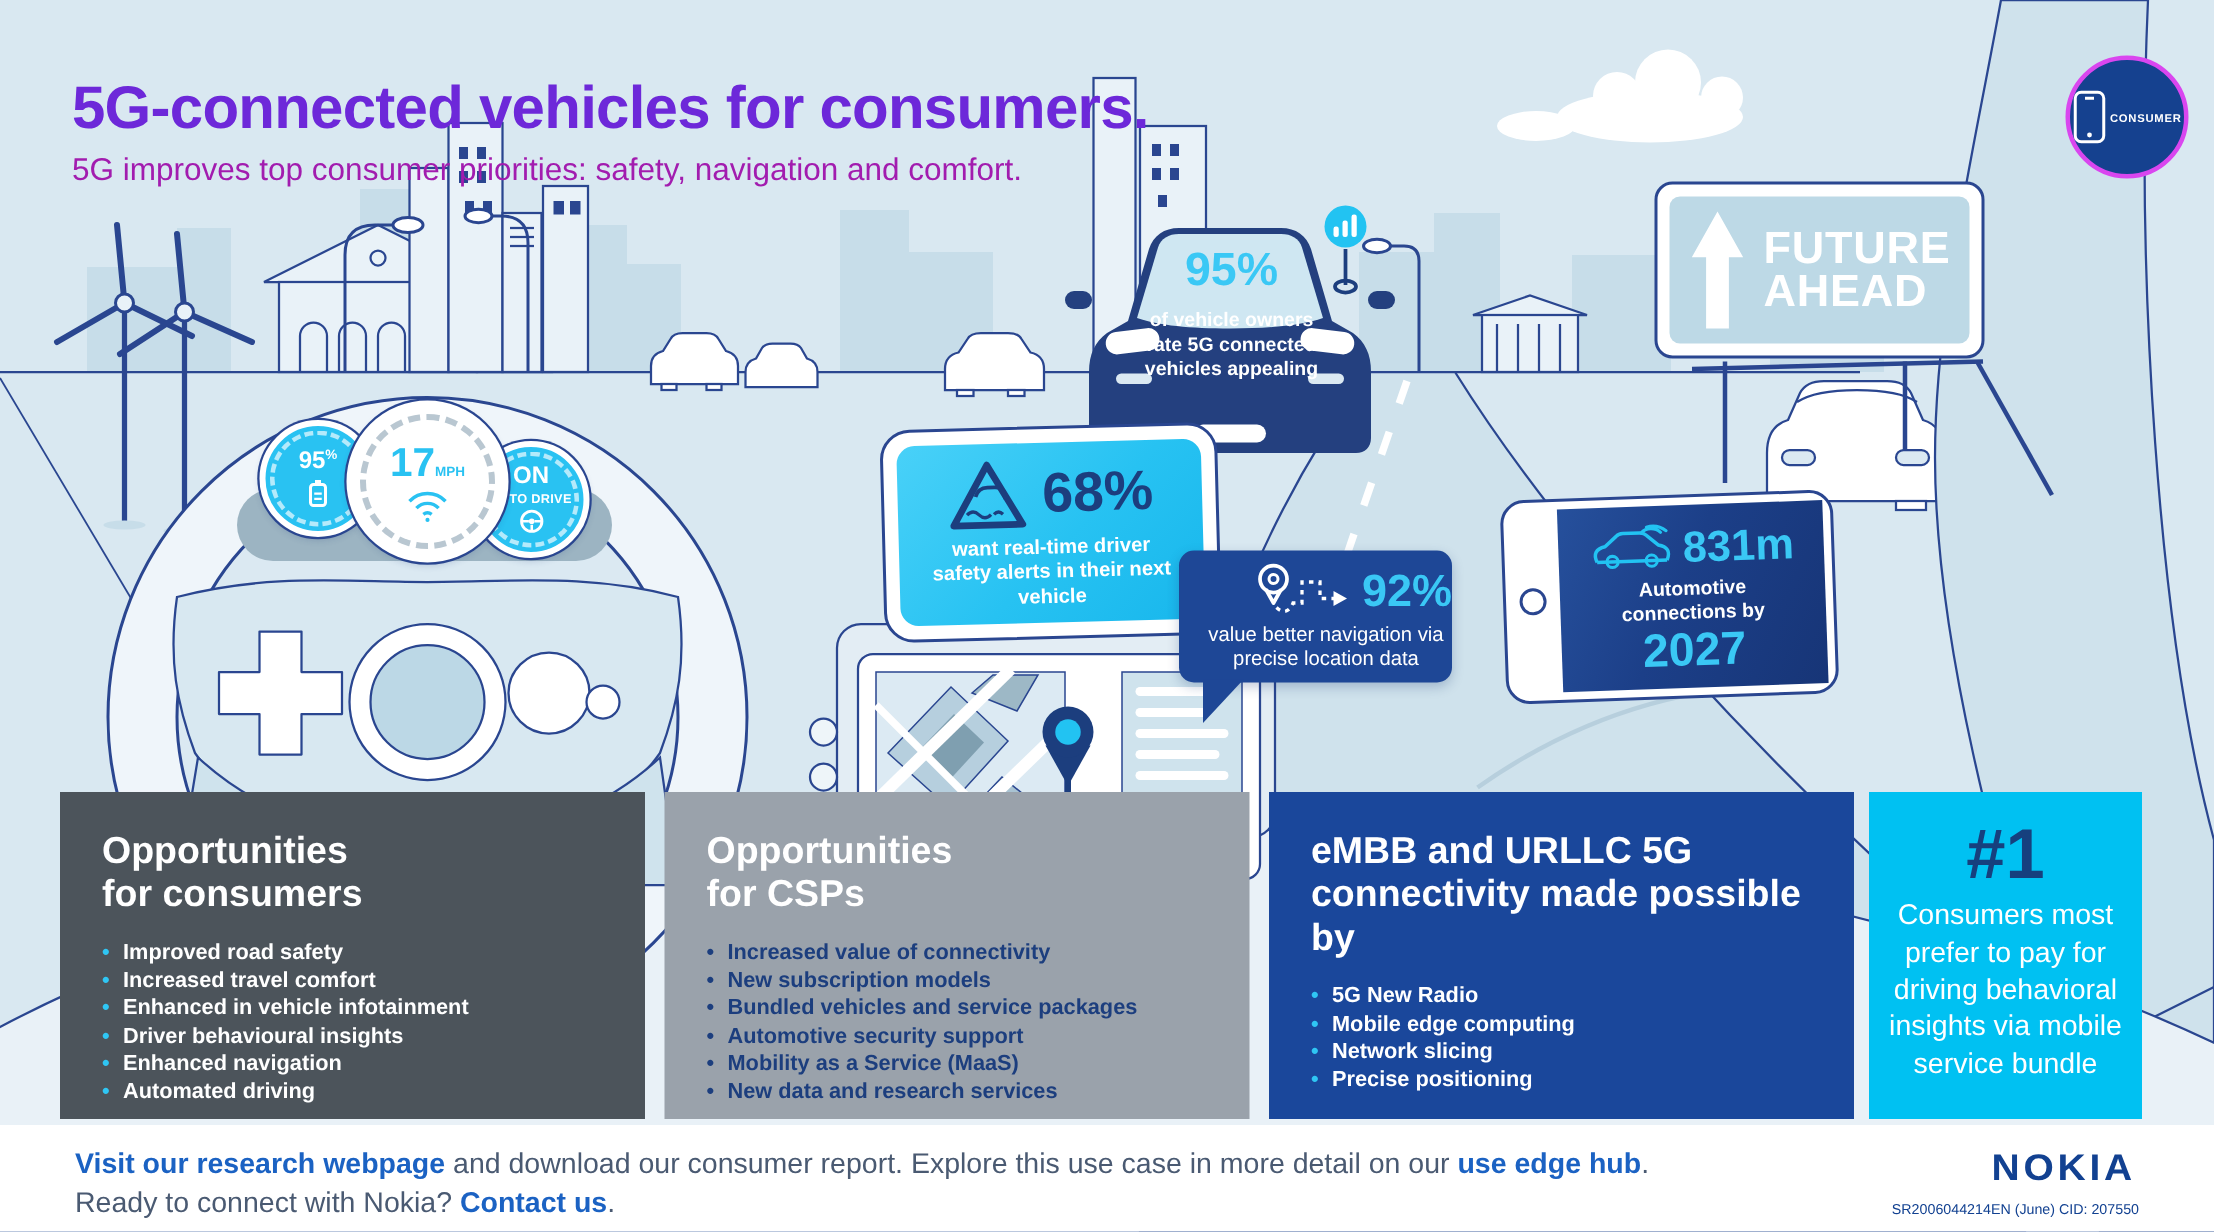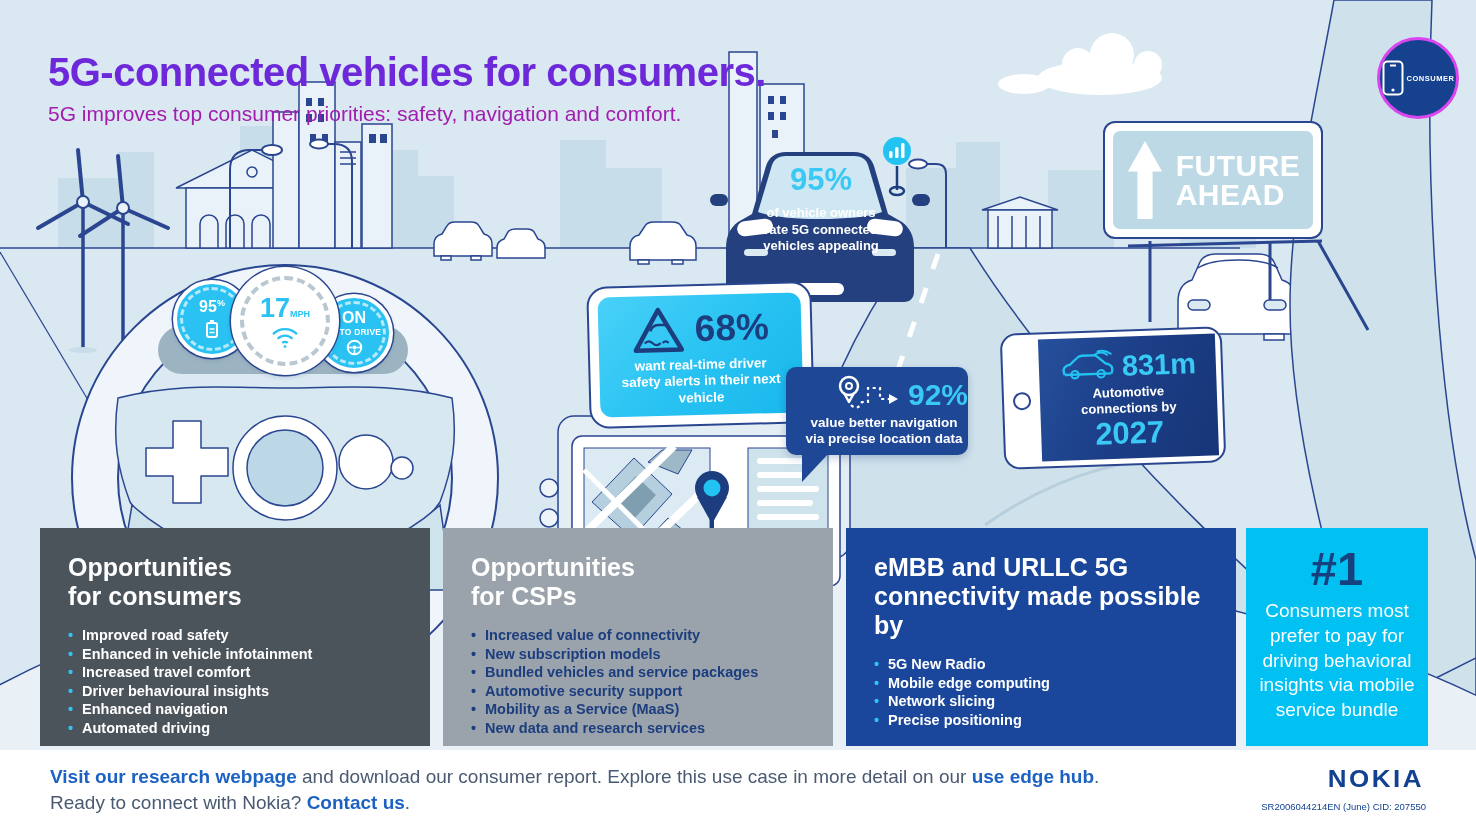--- a/index.html
+++ b/index.html
@@ -49,21 +49,21 @@
     line-height:1.22; font-weight:bold; color:#fff; }
 
   .bubble{ position:absolute; left:786px; top:367px; width:182px; height:88px; z-index:2;
     background:#1e4796; border-radius:10px; box-shadow:0 3px 8px rgba(20,50,110,.25);
     display:flex; flex-direction:column; align-items:flex-end; justify-content:center; }
   .bubble::after{ content:""; position:absolute; left:16px; bottom:-27px;
     border-top:29px solid #1e4796; border-right:27px solid transparent; }
   .bubble .row{ display:flex; align-items:center; gap:6px; }
   .bubble .val{ font-size:30px; font-weight:bold; color:#3ac8f5; }
   .bubble .cap{ width:168px; text-align:center; font-size:13.5px; line-height:1.2;
-    font-weight:bold; color:#fff; }
+    font-weight:normal; color:#fff; }
 
   .tablet{ position:absolute; left:1002px; top:330px; width:222px; height:136px; z-index:2;
     background:#fff; border:2.5px solid #2a4690; border-radius:16px; transform:rotate(-2deg); }
   .tablet .home{ position:absolute; left:9px; top:57px; width:18px; height:18px;
     border:2px solid #2a4690; border-radius:50%; }
   .tablet .screen{ position:absolute; left:36px; top:5px; right:5px; bottom:5px;
     background:linear-gradient(115deg,#26509c 0%,#1c3f88 45%,#173577 100%);
     display:flex; flex-direction:column; align-items:center; justify-content:center; }
   .tablet .row{ display:flex; align-items:flex-end; gap:7px; }
   .tablet .val{ font-size:29px; font-weight:bold; color:#3ac8f5; line-height:1; }
@@ -430,22 +430,22 @@
       <path d="M14,20.5 a5,5 0 0 1 6,0" fill="none" stroke="#29c2f2" stroke-width="2.5"></path>
       <circle cx="17" cy="24.5" r="1.5" fill="#29c2f2"></circle>
     </svg>
   </div>
 
   <section class="panel p1">
     <h2>Opportunities
 for consumers</h2>
     <ul>
       <li>Improved road safety</li>
+      <li>Increased travel comfort</li>
       <li>Enhanced in vehicle infotainment</li>
-      <li>Increased travel comfort</li>
       <li>Driver behavioural insights</li>
       <li>Enhanced navigation</li>
       <li>Automated driving</li>
     </ul>
   </section>
 
   <section class="panel p2">
     <h2>Opportunities
 for CSPs</h2>
     <ul>

